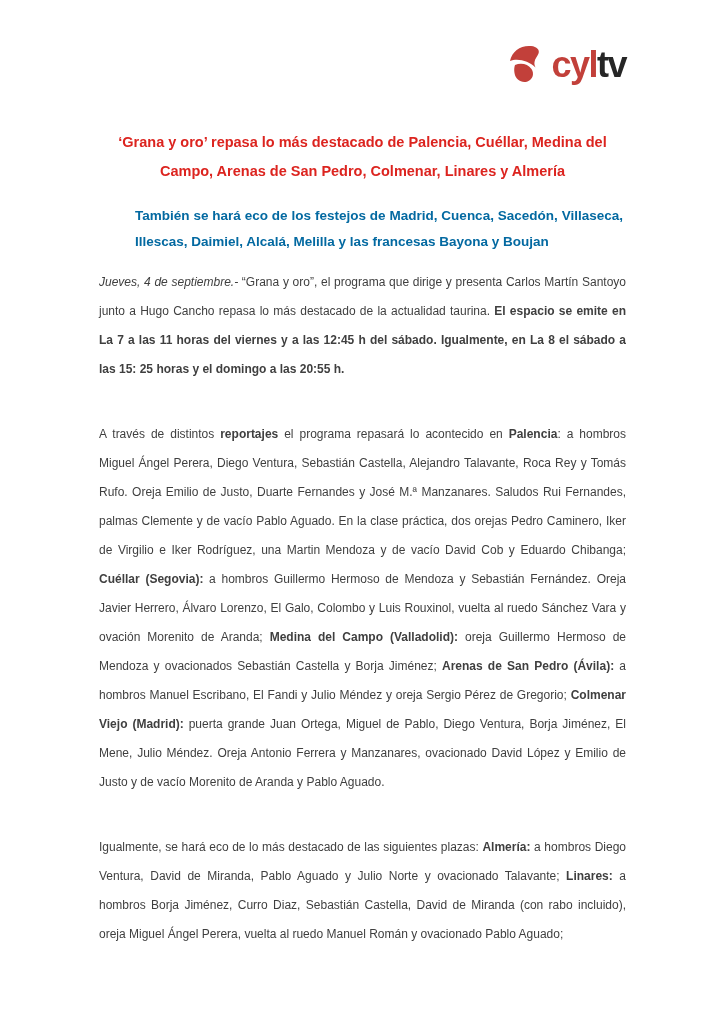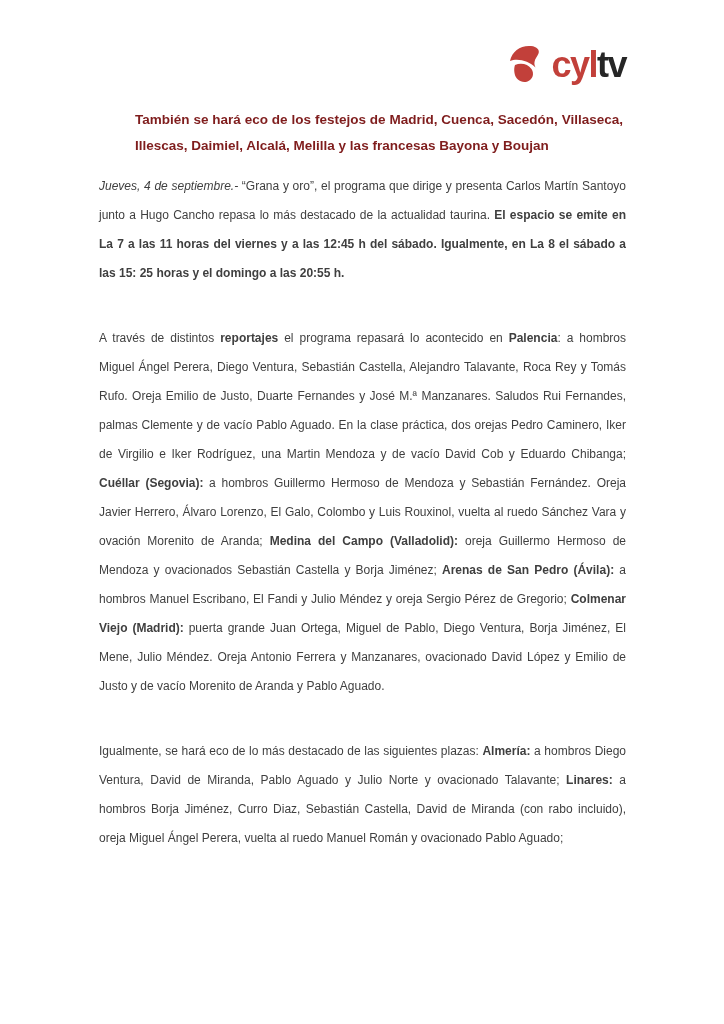--- a/index.html
+++ b/index.html
@@ -52,21 +52,21 @@
     color:var(--accent);
     font-size:14.5px;
     font-weight:bold;
     line-height:29px;
   }
   .subtitle{
     margin:17px 0 0 36px;
     width:488px;
     font-size:13.5px;
     font-weight:bold;
-    color:#7f1d1d;
+    color:#0369a1;
     line-height:26px;
     text-align:justify;
   }
   .body-copy{margin-top:13px;}
   .para{
     font-size:12px;
     line-height:29px;
     text-align:justify;
     color:var(--text);
   }
@@ -82,20 +82,24 @@
   <div class="logo-row">
     <div class="logo">
       <svg viewBox="0 0 40 40" aria-hidden="true">
         <path d="M2 18 C4 8 13 2 23 3 C29 3.6 32 7 30.5 10.5 C29.5 13 27 15.5 26.5 19 C26.2 21 26.6 22.6 27.5 24.5 C21 17.5 9 14.8 2 18 Z" fill="var(--logo-red)"></path>
         <path d="M7 22 C13 19.5 20 21 23.5 26 C26.5 30.5 25 36.5 19.5 38.5 C13.5 40.5 7.5 36.5 6.5 30 C6 27 6.2 24 7 22 Z" fill="var(--logo-red)"></path>
       </svg>
       <span class="logo-text"><span class="logo-cyl">cyl</span><span class="logo-tv">tv</span></span>
     </div>
   </div>
 
+  <h1 class="title">
+    <span>‘Grana y oro’ repasa lo más destacado de Palencia, Cuéllar, Medina del</span><br>
+    <span>Campo, Arenas de San Pedro, Colmenar, Linares y Almería</span>
+  </h1>
 
   <p class="subtitle">También se hará eco de los festejos de Madrid, Cuenca, Sacedón, Villaseca, Illescas, Daimiel, Alcalá, Melilla y las francesas Bayona y Boujan</p>
 
   <div class="body-copy">
     <p class="para"><span class="i">Jueves, 4 de septiembre.-</span><span> “Grana y oro”, el programa que dirige y presenta Carlos Martín Santoyo junto a Hugo Cancho repasa lo más destacado de la actualidad taurina. </span><span class="b">El espacio se emite en La 7 a las 11 horas del viernes y a las 12:45 h del sábado. Igualmente, en La 8 el sábado a las 15: 25 horas y el domingo a las 20:55 h.</span></p>
     <p class="para"><span>A través de distintos </span><span class="b">reportajes</span><span> el programa repasará lo acontecido en </span><span class="b">Palencia</span><span>: a hombros Miguel Ángel Perera, Diego Ventura, Sebastián Castella, Alejandro Talavante, Roca Rey y Tomás Rufo. Oreja Emilio de Justo, Duarte Fernandes y José M.ª Manzanares. Saludos Rui Fernandes, palmas Clemente y de vacío Pablo Aguado. En la clase práctica, dos orejas Pedro Caminero, Iker de Virgilio e Iker Rodríguez, una Martin Mendoza y de vacío David Cob y Eduardo Chibanga; </span><span class="b">Cuéllar (Segovia):</span><span> a hombros Guillermo Hermoso de Mendoza y Sebastián Fernández. Oreja Javier Herrero, Álvaro Lorenzo, El Galo, Colombo y Luis Rouxinol, vuelta al ruedo Sánchez Vara y ovación Morenito de Aranda; </span><span class="b">Medina del Campo (Valladolid):</span><span> oreja Guillermo Hermoso de Mendoza y ovacionados Sebastián Castella y Borja Jiménez; </span><span class="b">Arenas de San Pedro (Ávila):</span><span> a hombros Manuel Escribano, El Fandi y Julio Méndez y oreja Sergio Pérez de Gregorio; </span><span class="b">Colmenar Viejo (Madrid):</span><span> puerta grande Juan Ortega, Miguel de Pablo, Diego Ventura, Borja Jiménez, El Mene, Julio Méndez. Oreja Antonio Ferrera y Manzanares, ovacionado David López y Emilio de Justo y de vacío Morenito de Aranda y Pablo Aguado.</span></p>
     <p class="para"><span>Igualmente, se hará eco de lo más destacado de las siguientes plazas: </span><span class="b">Almería:</span><span> a hombros Diego Ventura, David de Miranda, Pablo Aguado y Julio Norte y ovacionado Talavante; </span><span class="b">Linares:</span><span> a hombros Borja Jiménez, Curro Diaz, Sebastián Castella, David de Miranda (con rabo incluido), oreja Miguel Ángel Perera, vuelta al ruedo Manuel Román y ovacionado Pablo Aguado; </span></p>
   </div>
 
 </div>

